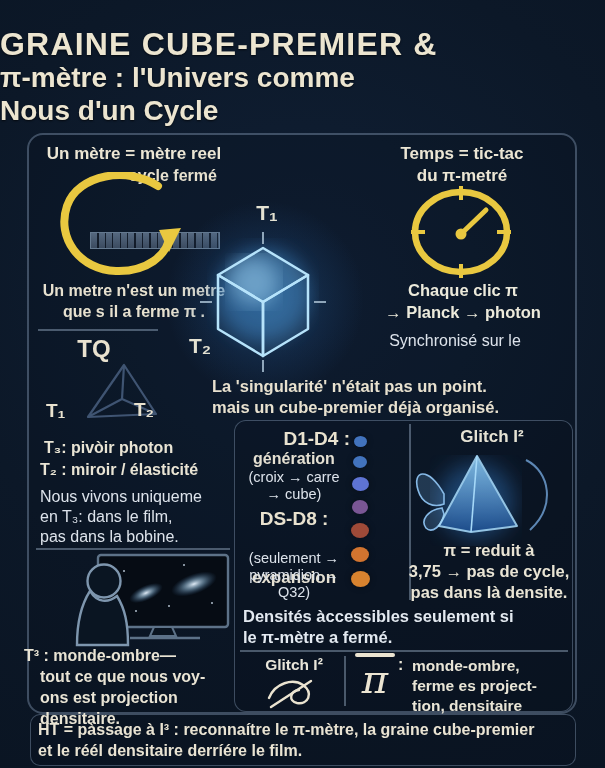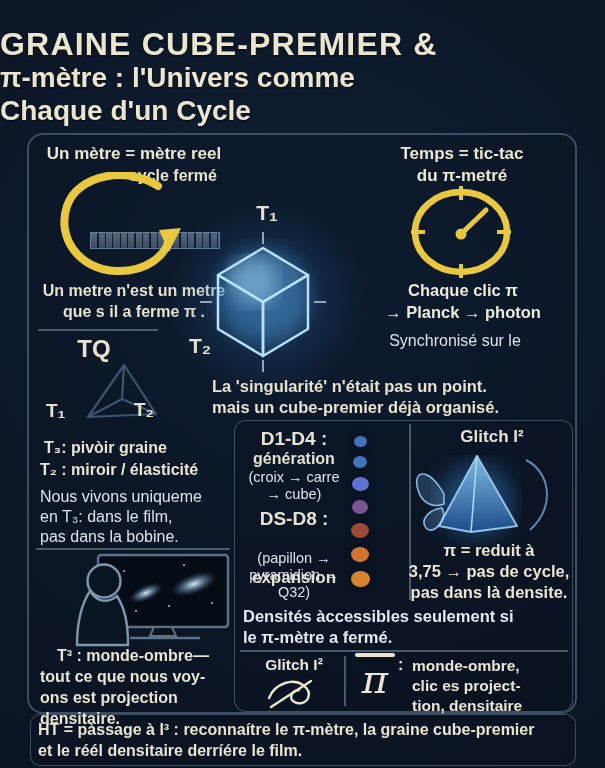--- a/index.html
+++ b/index.html
@@ -41,21 +41,21 @@
   .pibar-bar{width:40px;height:3.5px;background:#ece5d2;border-radius:2px;margin:0 0 1px 3px;}
   .pibar-sym{font-family:"DejaVu Serif",serif;font-style:italic;font-size:40px;line-height:42px;color:#ece5d2;text-align:center;width:46px;}
 </style>
 </head>
 <body>
 
 <div class="stage">
 
   <div class="abs title-line t1 shadowed">GRAINE CUBE-PREMIER &amp;</div>
   <div class="abs title-line t2 shadowed">π-mètre : l'Univers comme</div>
-  <div class="abs title-line t3 shadowed">Chaque d'un Cycle</div>
+  <div class="abs title-line t3 shadowed">Nous d'un Cycle</div>
 
   <div class="abs panel outer-panel"></div>
   <div class="abs panel inner-panel"></div>
   <div class="abs panel footer-panel"></div>
 
   <div class="abs hdiv" style="left:38px;top:329px;width:120px;"></div>
   <div class="abs hdiv" style="left:36px;top:548px;width:194px;"></div>
   <div class="abs vdiv" style="left:409px;top:424px;height:176px;"></div>
   <div class="abs hdiv" style="left:240px;top:650px;width:328px;"></div>
   <div class="abs vdiv" style="left:344px;top:656px;height:50px;"></div>
@@ -76,21 +76,21 @@
   <div class="abs center" style="left:58px;top:335px;width:72px;font-size:24px;font-weight:800;color:#e9e2cf;">TQ</div>
   <svg class="abs" style="left:82px;top:361px;" width="78" height="60" viewBox="0 0 78 60">
     <g stroke="#3f5472" stroke-width="2.2" fill="none" stroke-linejoin="round">
       <polygon points="42,4 6,56 74,53"></polygon>
       <path d="M 42 4 L 40 38 M 6 56 L 40 38 M 74 53 L 40 38"></path>
     </g>
   </svg>
   <div class="abs" style="left:46px;top:400px;font-size:19px;font-weight:700;">T₁</div>
   <div class="abs" style="left:134px;top:399px;font-size:19px;font-weight:700;">T₂</div>
 
-  <div class="abs def16" style="left:44px;top:437px;width:190px;">T₃: pivòir graine</div>
+  <div class="abs def16" style="left:44px;top:437px;width:190px;">T₃: pivòir photon</div>
   <div class="abs def16" style="left:40px;top:459px;width:194px;">T₂ : miroir / élasticité</div>
   <div class="abs body15" style="left:40px;top:487px;width:194px;">Nous vivons uniqueme</div>
   <div class="abs body15" style="left:40px;top:507px;width:194px;">en T₃: dans le film,</div>
   <div class="abs body15" style="left:40px;top:527px;width:194px;">pas dans la bobine.</div>
 
   <svg class="abs" style="left:34px;top:551px;" width="200" height="96" viewBox="0 0 200 96">
     <defs>
       <radialGradient id="gal" cx="50%" cy="50%" r="50%">
         <stop offset="0%" stop-color="#eaf5ff" stop-opacity="0.95"></stop>
         <stop offset="45%" stop-color="#9cc8e8" stop-opacity="0.5"></stop>
@@ -106,21 +106,21 @@
         <circle cx="178" cy="52" r="1"></circle>
         <circle cx="150" cy="14" r="1"></circle>
         <circle cx="102" cy="60" r="1"></circle>
     </g>
     <path d="M 120 76 L 138 76 L 142 85 L 116 85 Z" fill="#0a1420" stroke="#5d7288" stroke-width="2"></path>
     <path d="M 96 87 L 166 87" stroke="#5d7288" stroke-width="2.4"></path>
     <path d="M 56 40 C 47 54 43 70 43 94 L 94 94 C 94 72 91 58 83 45 C 74 52 63 52 56 40 Z" fill="#0a1522" stroke="#7e96ae" stroke-width="2.4"></path>
     <circle cx="70" cy="30" r="16.5" fill="#0a1522" stroke="#7e96ae" stroke-width="2.4"></circle>
   </svg>
 
-  <div class="abs def16" style="left:57px;top:645px;width:194px;">T³ : monde-ombre—</div>
+  <div class="abs def16" style="left:24px;top:645px;width:194px;">T³ : monde-ombre—</div>
   <div class="abs def16" style="left:40px;top:666px;width:194px;font-weight:600;">tout ce que nous voy-</div>
   <div class="abs def16" style="left:40px;top:687px;width:194px;font-weight:600;">ons est projection</div>
   <div class="abs def16" style="left:40px;top:708px;width:194px;font-weight:600;">densitaire.</div>
 
   <div class="abs" style="left:165px;top:200px;width:200px;height:200px;background:radial-gradient(circle, rgba(62,140,210,0.35) 0%, rgba(40,100,170,0.16) 42%, rgba(0,0,0,0) 70%);"></div>
   <svg class="abs" style="left:192px;top:226px;" width="146" height="150" viewBox="0 0 146 150">
     <defs>
         <filter id="blur1">
           <feGaussianBlur stdDeviation="9"></feGaussianBlur>
         </filter>
@@ -159,27 +159,27 @@
     <circle cx="55" cy="50" r="5.5" fill="#e9c840"></circle>
   </svg>
 
   <div class="abs h16 center" style="left:368px;top:280px;width:190px;font-size:16.5px;color:#eceadb;">Chaque clic π</div>
   <div class="abs h16 center" style="left:368px;top:302px;width:190px;font-size:16.5px;color:#eceadb;">→  Planck → photon</div>
   <div class="abs body15 center" style="left:345px;top:331px;width:220px;font-size:16px;">Synchronisé sur le</div>
 
   <div class="abs" style="left:212px;top:376px;width:330px;font-size:16.5px;font-weight:600;color:#e8e1cf;line-height:21px;">La 'singularité' n'était pas un point.</div>
   <div class="abs" style="left:212px;top:397px;width:330px;font-size:16.5px;font-weight:600;color:#e8e1cf;line-height:21px;">mais un cube-premier déjà organisé.</div>
 
-  <div class="abs center" style="left:238px;top:428px;width:112px;font-size:19px;font-weight:800;color:#e9e2cf;">D1-D4 :</div>
+  <div class="abs center" style="left:238px;top:428px;width:112px;font-size:19px;font-weight:800;color:#e9e2cf;text-align:right;">D1-D4 :</div>
   <div class="abs center" style="left:238px;top:450px;width:112px;font-size:16px;font-weight:600;color:#e5e0d2;">génération</div>
   <div class="abs center" style="left:234px;top:469px;width:120px;font-size:14.5px;color:#dde3eb;">(croix → carre</div>
   <div class="abs center" style="left:238px;top:486px;width:112px;font-size:14.5px;color:#dde3eb;">→ cube)</div>
   <div class="abs center" style="left:238px;top:508px;width:112px;font-size:19px;font-weight:800;color:#e9e2cf;">DS-D8 :</div>
   <div class="abs center" style="left:238px;top:530px;width:112px;font-size:17px;font-weight:600;color:#e5e0d2;margin-top:38px;">expansion</div>
-  <div class="abs center" style="left:238px;top:550px;width:112px;font-size:14.5px;color:#dde3eb;">(papillon →</div>
+  <div class="abs center" style="left:238px;top:550px;width:112px;font-size:14.5px;color:#dde3eb;">(seulement →</div>
   <div class="abs center" style="left:234px;top:567px;width:120px;font-size:14.5px;color:#dde3eb;">pyramidion →</div>
   <div class="abs center" style="left:238px;top:584px;width:112px;font-size:14.5px;color:#dde3eb;">Q32)</div>
 
   <div class="abs dotcol" style="left:346px;top:436px;width:28px;">
       <div class="dot" style="width: 13px; height: 11px; background: rgb(66, 115, 189);"></div>
       <div class="dot" style="width: 14px; height: 12px; background: rgb(66, 115, 189);"></div>
       <div class="dot" style="width: 17px; height: 14px; background: rgb(94, 116, 212);"></div>
       <div class="dot" style="width: 16px; height: 14px; background: rgb(122, 86, 148);"></div>
       <div class="dot" style="width: 18px; height: 15px; background: rgb(158, 74, 56);"></div>
       <div class="dot" style="width: 18px; height: 15px; background: rgb(210, 116, 47);"></div>
@@ -220,19 +220,19 @@
       <path d="M 5 31 L 45 5"></path>
     </g>
   </svg>
 
   <div class="abs" style="left:352px;top:653px;">
     <div class="pibar-bar"></div>
     <div class="pibar-sym">π</div>
   </div>
   <div class="abs" style="left:398px;top:656px;font-size:16px;font-weight:700;color:#e9e5d6;">:</div>
   <div class="abs" style="left:412px;top:656px;width:150px;font-size:15.5px;font-weight:600;color:#e9e5d6;line-height:20px;">monde-ombre,</div>
-  <div class="abs" style="left:412px;top:676px;width:150px;font-size:15.5px;font-weight:600;color:#e9e5d6;line-height:20px;">clic es project-</div>
+  <div class="abs" style="left:412px;top:676px;width:150px;font-size:15.5px;font-weight:600;color:#e9e5d6;line-height:20px;">ferme es project-</div>
   <div class="abs" style="left:412px;top:696px;width:150px;font-size:15.5px;font-weight:700;color:#e9e5d6;line-height:20px;">tion, densitaire</div>
 
   <div class="abs" style="left:38px;top:719px;width:532px;font-size:16px;font-weight:650;color:#e9e3d2;line-height:21.5px;">HT = pàssage à I³ : reconnaítre le π-mètre, la graine cube-premier</div>
   <div class="abs" style="left:38px;top:740px;width:532px;font-size:16px;font-weight:650;color:#e9e3d2;line-height:21.5px;">et le réél densitaire derríére le film.</div>
 
 </div>
 
 </body></html>

